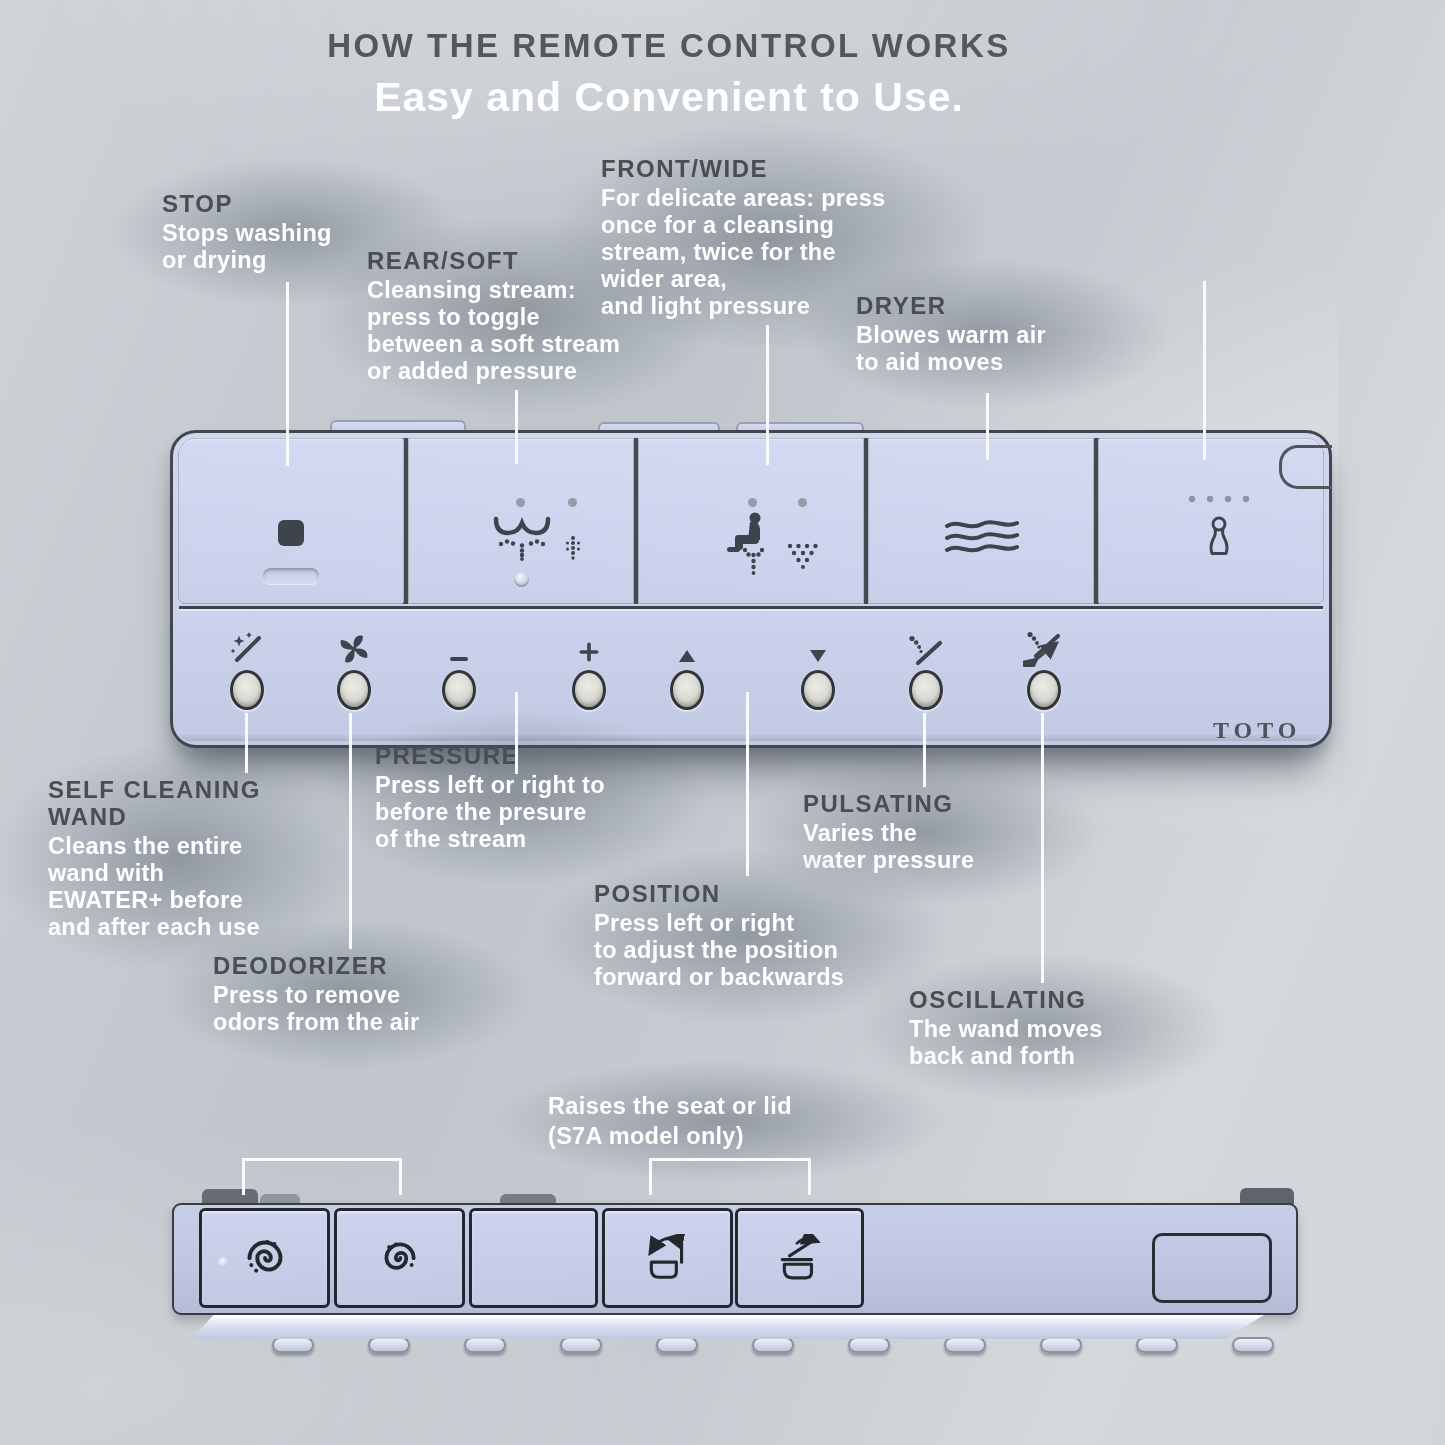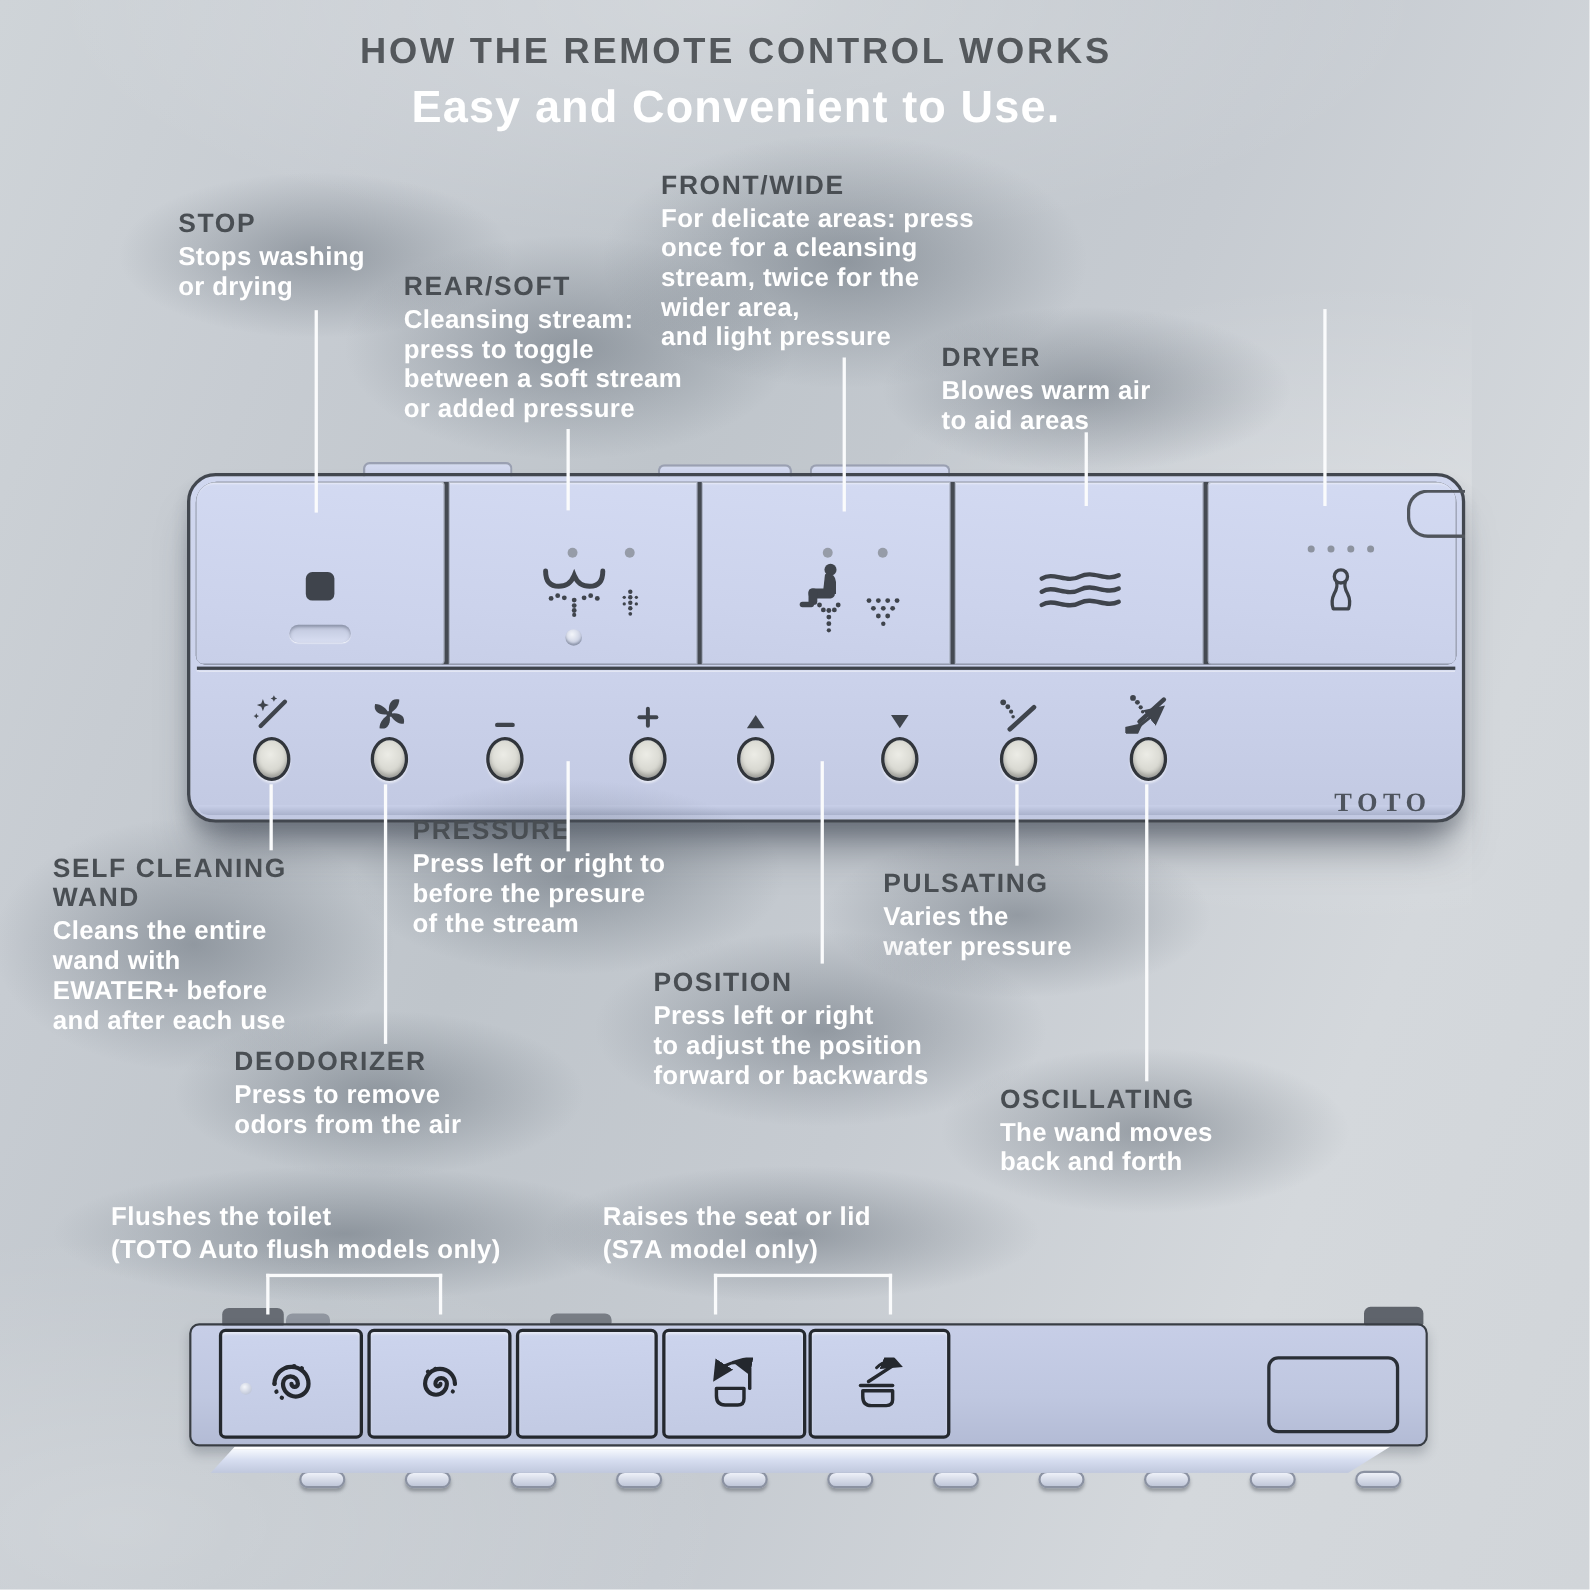--- a/index.html
+++ b/index.html
@@ -111,24 +111,24 @@
 or added pressure</div>
   </div>
   <div class="callout" style="left:601px;top:155px;width:334px;">
     <div class="c-head">FRONT/WIDE</div>
     <div class="c-body">For delicate areas: press
 once for a cleansing
 stream,  twice for the
 wider area,
 and light pressure</div>
   </div>
-  <div class="callout" style="left:856px;top:312px;width:264px;">
+  <div class="callout" style="left:856px;top:292px;width:264px;">
     <div class="c-head">DRYER</div>
     <div class="c-body">Blowes warm air
-to aid areas</div>
+to aid moves</div>
   </div>
 
   <div class="vline" style="left:286px;top:282px;height:184px;"></div>
   <div class="vline" style="left:515px;top:390px;height:74px;"></div>
   <div class="vline" style="left:766px;top:325px;height:140px;"></div>
   <div class="vline" style="left:986px;top:393px;height:67px;"></div>
   <div class="vline" style="left:1203px;top:281px;height:179px;"></div>
 
   <div class="wall-tab" style="left:330px;top:420px;width:132px;height:16px;"></div>
   <div class="wall-tab" style="left:598px;top:422px;width:118px;height:14px;"></div>
@@ -379,24 +379,20 @@
     <div class="c-body">Press left or right
 to adjust the position
 forward or backwards</div>
   </div>
   <div class="callout" style="left:909px;top:986px;width:264px;">
     <div class="c-head">OSCILLATING</div>
     <div class="c-body">The wand moves
 back and forth</div>
   </div>
 
-  <div class="callout bv" style="left:101px;top:1093px;width:424px;">
-    <div class="c-head">Flushes the toilet</div>
-    <div class="c-body">(TOTO Auto flush models only)</div>
-  </div>
   <div class="callout bv" style="left:548px;top:1093px;width:344px;">
     <div class="c-head">Raises the seat or lid</div>
     <div class="c-body">(S7A model only)</div>
   </div>
   <div class="bracket" style="left:242px;top:1158px;width:154px;height:34px;"></div>
   <div class="bracket" style="left:649px;top:1158px;width:156px;height:34px;"></div>
 
   <div class="knob" style="left:202px;top:1189px;width:56px;height:17px;background:#676c74;"></div>
   <div class="knob" style="left:260px;top:1194px;width:40px;height:11px;background:#9096a0;"></div>
   <div class="knob" style="left:500px;top:1194px;width:56px;height:10px;background:#787d85;"></div>

